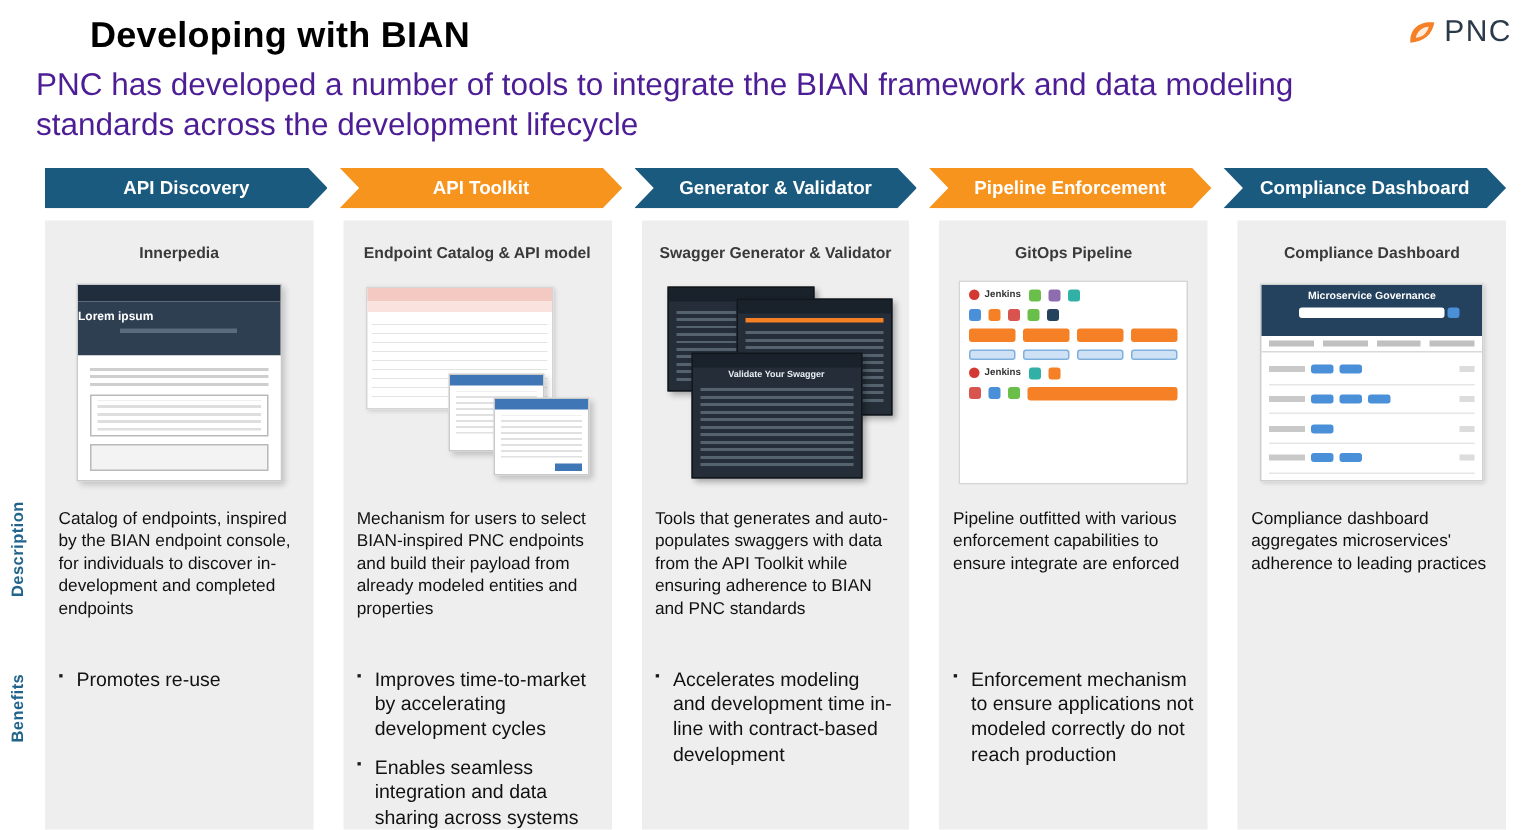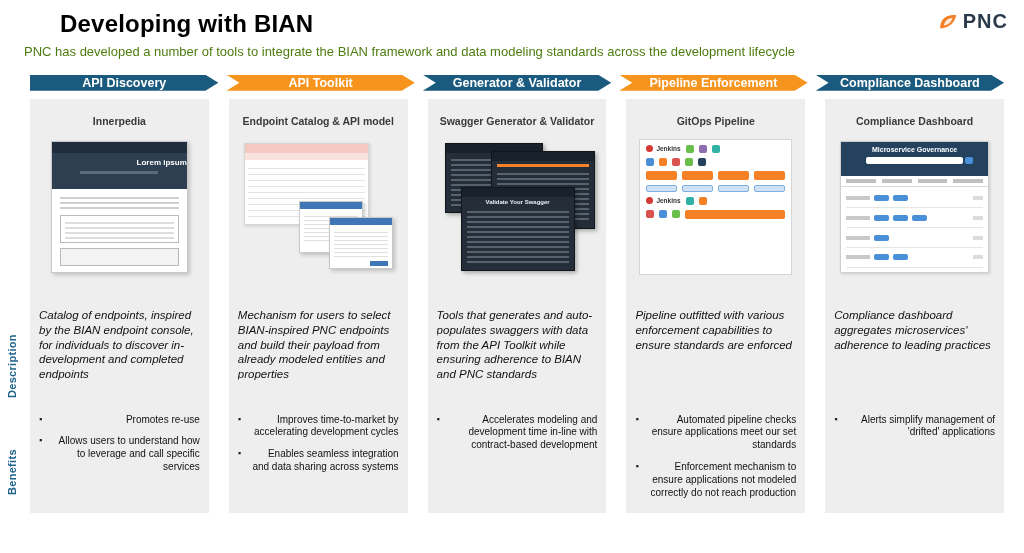--- a/index.html
+++ b/index.html
@@ -1,53 +1,53 @@
 <!DOCTYPE html>
 <html><head>
 <meta charset="utf-8">
 <style>
   * { box-sizing: border-box; margin: 0; padding: 0; }
   html,body { width:1024px; height:553px; background:#fff; font-family:"Liberation Sans",sans-serif; overflow:hidden; position:relative; }
 
   
   .header { padding:10px 150px 0 24px; }
   .title { font-size:24px; font-weight:bold; color:#000; letter-spacing:.2px;margin-left:36px; }
-  .subtitle { font-size:13px; color:#4d7c0f; margin-top:6px; line-height:1.28; max-width:880px; }
+  .subtitle { font-size:21px; color:#4c1d95; margin-top:6px; line-height:1.28; max-width:880px; }
 
   .logo { position:absolute; top:10px; right:16px; display:flex; align-items:center; gap:4px; }
   .logo-mark { width:22px; height:22px; }
-  .logo-text { font-size:20px; font-weight:bold; color:#2b3a4a; letter-spacing:1px; }
-
-  
-  .flow { display:flex; gap:8px; margin:14px 20px 8px 30px; height:16px; }
+  .logo-text { font-size:20px; font-weight:normal; color:#2b3a4a; letter-spacing:1px; }
+
+  
+  .flow { display:flex; gap:8px; margin:14px 20px 8px 30px; height:27px; }
   .chev { flex:1; display:flex; align-items:center; justify-content:center;
           color:#fff; font-weight:bold; font-size:12.5px;
           clip-path: polygon(0 0, calc(100% - 13px) 0, 100% 50%, calc(100% - 13px) 100%, 0 100%, 13px 50%); }
   .chev.first { clip-path: polygon(0 0, calc(100% - 13px) 0, 100% 50%, calc(100% - 13px) 100%, 0 100%); }
 
   
   .cols { display:flex; gap:20px; margin:0 20px 0 30px; }
   .col { flex:1; background:#eeeeee; padding:10px 9px; height:414px; }
   .card-title { text-align:center; font-weight:bold; font-size:10.5px; color:#3a3a3a; margin:6px 0 12px; white-space:nowrap; }
   .shot { position:relative; height:136px; }
-  .desc { font-size:11.5px; line-height:1.3; color:#111; margin-top:33px; height:92px; overflow:hidden;font-style:italic; }
-  .benefits { list-style:none; margin-top:14px; font-size:10px; color:#111;text-align:right; }
+  .desc { font-size:11.5px; line-height:1.3; color:#111; margin-top:16px; height:92px; overflow:hidden; }
+  .benefits { list-style:none; margin-top:14px; font-size:13px; color:#111; }
   .benefits li { position:relative; padding-left:12px; margin-bottom:9px; line-height:1.28; }
   .benefits li::before { content:"▪"; position:absolute; left:0; top:0; font-size:9px; color:#1a1a1a; }
 
   
   .vlabel { position:absolute; left:6px; width:16px; color:#20648c; font-weight:bold; font-size:11px;
             writing-mode:vertical-rl; transform:rotate(180deg); text-align:center; letter-spacing:.3px; }
   .vlabel-desc { top:316px; height:100px; }
   .vlabel-ben  { top:424px; height:96px; }
 
   
   .s1-card { position:absolute; inset:2px 12px; background:#fff; border:1px solid #c9c9c9; box-shadow:2px 2px 4px rgba(0,0,0,.18); display:flex; flex-direction:column; }
   .s1-nav { height:11px; background:#1f2d3d; }
-  .s1-hero { height:36px; background:#2e3f52; text-align:right; padding-top:5px; }
+  .s1-hero { height:36px; background:#2e3f52; text-align:left; padding-top:5px; }
   .s1-hero-title { font-size:8px; font-weight:bold; color:#fff; }
   .s1-hero-sub { width:58%; height:3px; background:#5a6b7d; margin:4px auto 0; }
   .s1-body { flex:1; background:#fff; padding:5px 8px; }
   .s1-lines { height:16px; background:repeating-linear-gradient(to bottom,#fff 0 3px,#cfcfcf 3px 5px); }
   .s1-box { height:28px; border:1px solid #b9b9b9; margin-top:5px; padding:3px 4px; }
   .s1-box-lines { height:100%; background:repeating-linear-gradient(to bottom,#fff 0 3px,#dedede 3px 5px); }
   .s1-box2 { height:18px; border:1px solid #b9b9b9; margin-top:5px; background:#f3f3f3; }
 
   
   .s2-table { position:absolute; top:4px; left:6px; right:30px; height:82px; background:#fff; border:1px solid #d5d5d5; box-shadow:1px 1px 3px rgba(0,0,0,.15); }
@@ -150,21 +150,20 @@
           <div class="s1-box">
               <div class="s1-box-lines"></div>
             </div>
           <div class="s1-box2"></div>
         </div>
       </div>
     </div>
     <p class="desc">Catalog of endpoints, inspired by the BIAN endpoint console, for individuals to discover in-development and completed endpoints</p>
     <ul class="benefits">
       <li><span>Promotes re-use</span></li>
-      <li><span>Allows users to understand how to leverage and call specific services</span></li>
     </ul>
   </section>
 
   <section class="col">
     <h3 class="card-title">Endpoint Catalog &amp; API model</h3>
     <div class="shot">
       <div class="s2-table">
         <div class="s2-head1"></div>
         <div class="s2-head2"></div>
         <div class="s2-rows"></div>
@@ -252,23 +251,22 @@
           <span class="dot d-orange"></span>
         </div>
         <div class="s4-row">
           <span class="dot d-red"></span>
           <span class="dot d-blue"></span>
           <span class="dot d-green"></span>
           <span class="s4-btn"></span>
         </div>
       </div>
     </div>
-    <p class="desc">Pipeline outfitted with various enforcement capabilities to ensure standards are enforced</p>
-    <ul class="benefits">
-      <li><span>Automated pipeline checks ensure applications meet our set standards</span></li>
+    <p class="desc">Pipeline outfitted with various enforcement capabilities to ensure integrate are enforced</p>
+    <ul class="benefits">
       <li><span>Enforcement mechanism to ensure applications not modeled correctly do not reach production</span></li>
     </ul>
   </section>
 
   <section class="col">
     <h3 class="card-title">Compliance Dashboard</h3>
     <div class="shot">
       <div class="s5-card">
         <div class="s5-head">
           <div class="s5-title">Microservice Governance</div>
@@ -303,17 +301,16 @@
             <span class="s5-name"></span>
               <span class="s5-pill"></span>
               <span class="s5-pill"></span>
               <span class="s5-num"></span>
           </div>
         </div>
       </div>
     </div>
     <p class="desc">Compliance dashboard aggregates microservices' adherence to leading practices</p>
     <ul class="benefits">
-      <li><span>Alerts simplify management of 'drifted' applications</span></li>
     </ul>
   </section>
 
 </div>
 
 </body></html>

